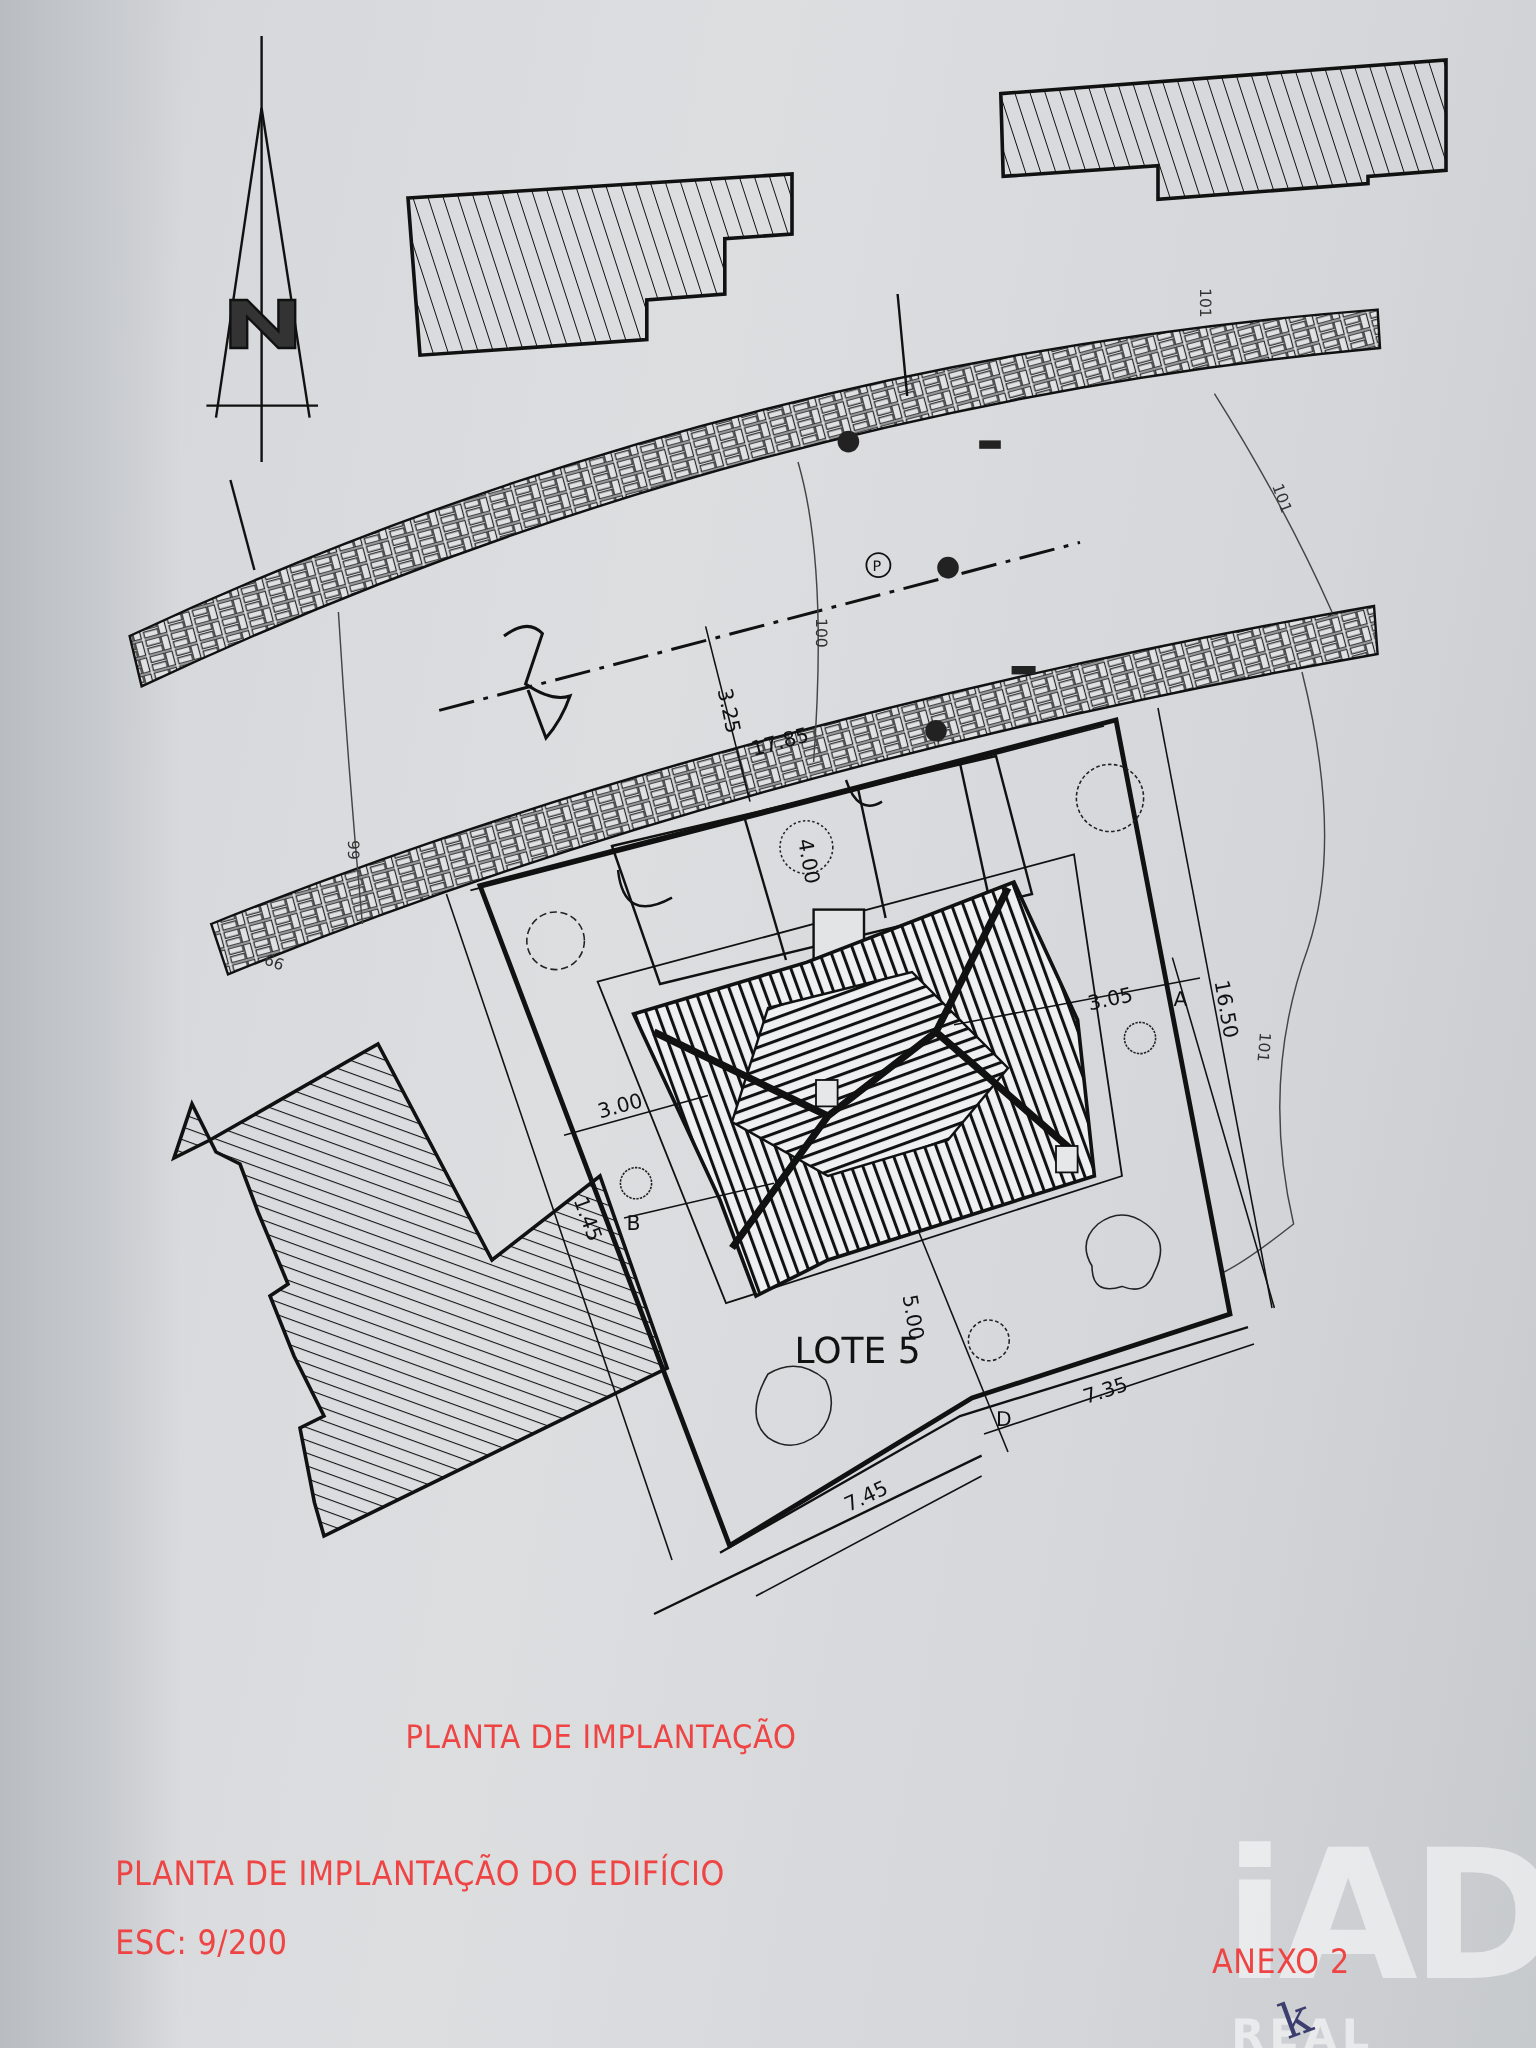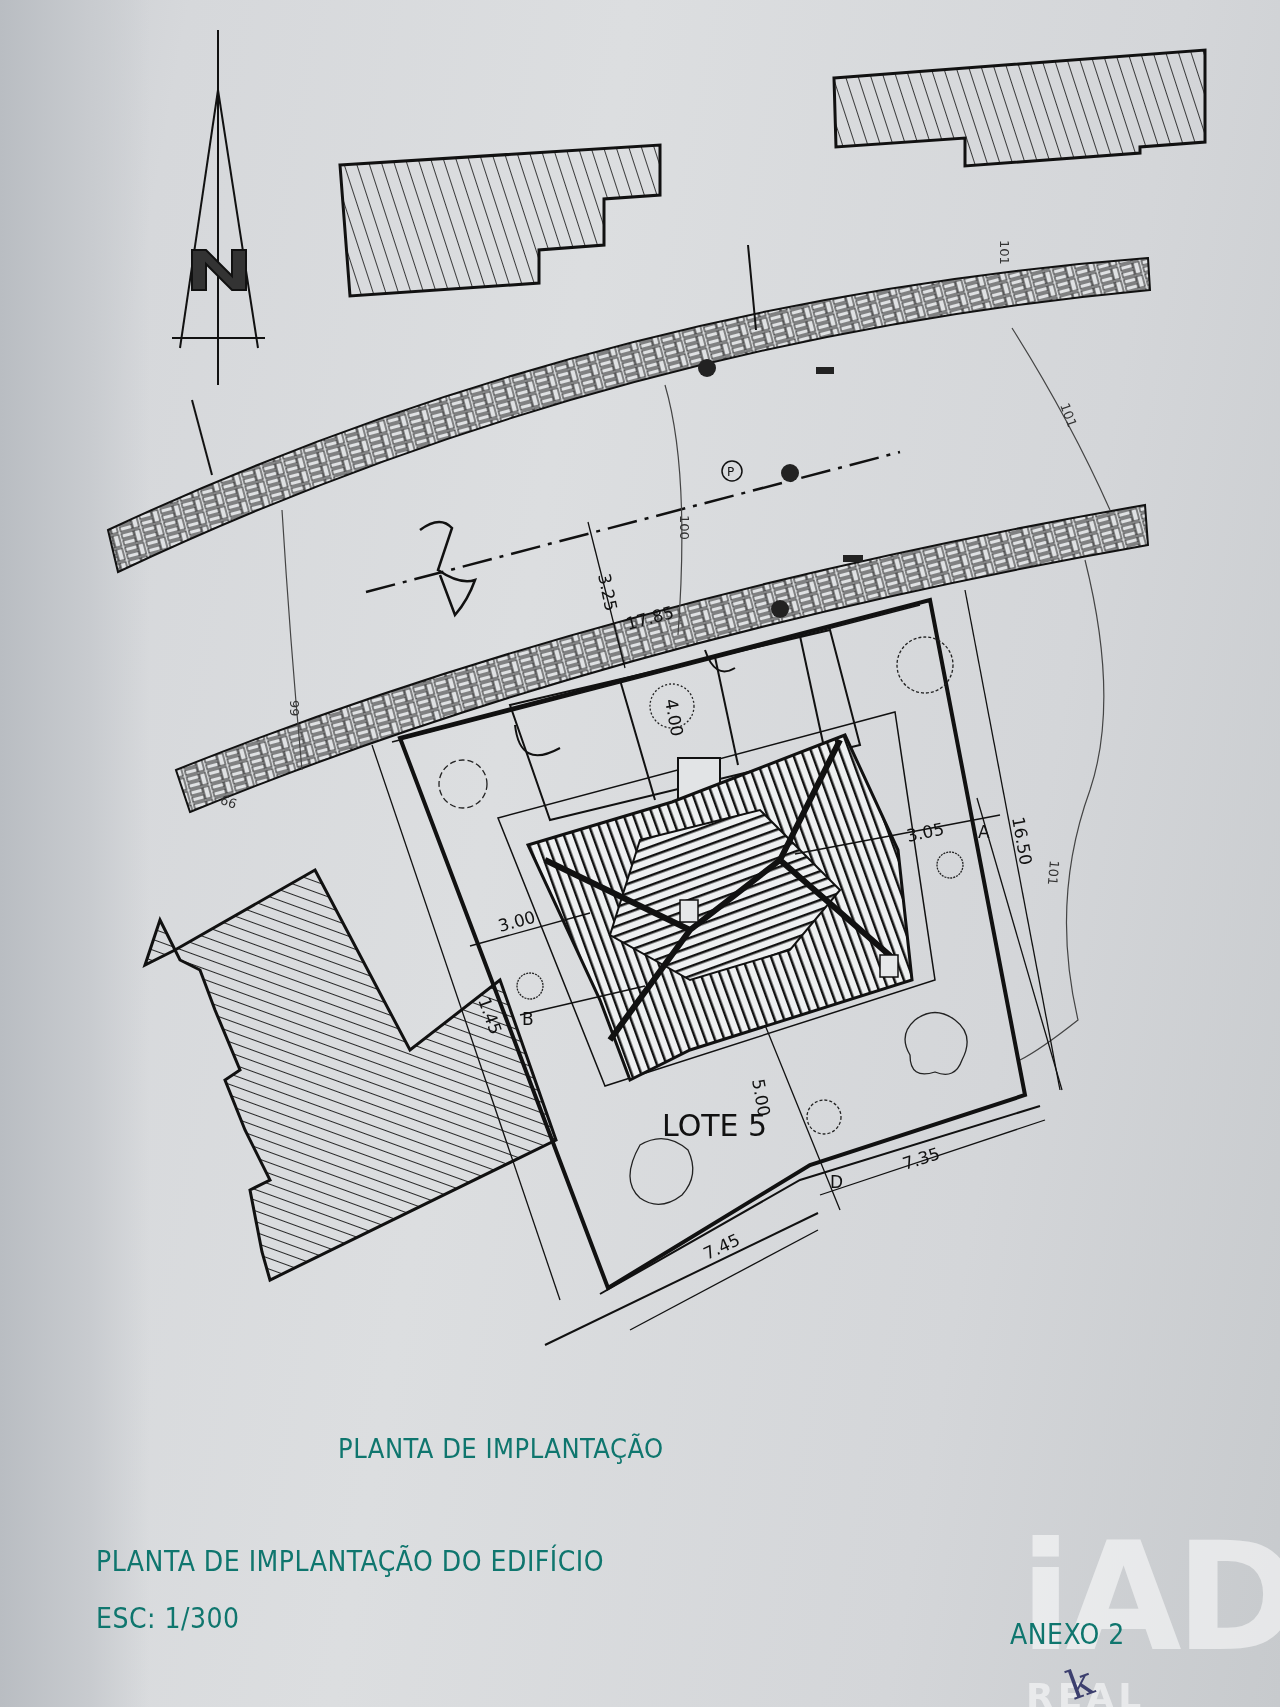--- a/index.html
+++ b/index.html
@@ -7,21 +7,21 @@
     width: 1280px; height: 1707px; overflow: hidden; position: relative;
     background: linear-gradient(100deg, #c9ccd0 0%, #d6d8db 12%, #dcdee0 40%, #d4d6d9 75%, #c7cacd 100%);
     font-family: "DejaVu Sans", sans-serif;
   }
   .page-shadow {
     position: absolute; left: 0; top: 0; width: 150px; height: 1707px;
     background: linear-gradient(90deg, #b9bdc2 0%, #c8cbcf 60%, rgba(0,0,0,0) 100%);
   }
   svg.plan { position: absolute; left: 0; top: 0; }
   .label {
-    position: absolute; color: #0f766e; white-space: nowrap;
+    position: absolute; color: #ef4444; white-space: nowrap;
     font-family: "DejaVu Sans Condensed", "DejaVu Sans", sans-serif;
     letter-spacing: 0.5px;
   }
   .title-center { left: 338px; top: 1433px; font-size: 27px; }
   .title-main { left: 96px; top: 1546px; font-size: 28px; line-height: 32px; }
   .title-scale { left: 96px; top: 1603px; font-size: 28px; line-height: 32px; }
   .annex { left: 1010px; top: 1618px; font-size: 28px; }
   .watermark-iad {
     position: absolute; left: 1020px; top: 1510px; font-size: 150px; font-weight: bold;
     color: rgba(255,255,255,0.55); letter-spacing: -6px; font-family: "DejaVu Sans", sans-serif;
@@ -173,19 +173,19 @@
 
   <text class="dim" x="978" y="838">A</text>
   <text class="dim" x="522" y="1025">B</text>
   <text class="dim" x="830" y="1188">D</text>
 
   <text class="lot-label" x="662" y="1136">LOTE 5</text>
 </svg>
 
 <div class="label title-center">PLANTA DE IMPLANTAÇÃO</div>
 <div class="label title-main">PLANTA DE IMPLANTAÇÃO DO EDIFÍCIO</div>
-<div class="label title-scale">ESC: 1/300</div>
+<div class="label title-scale">ESC: 9/200</div>
 
 <div class="watermark-iad">iAD</div>
 <div class="watermark-re">REAL ESTATE</div>
 
 <div class="label annex">ANEXO 2</div>
 <div class="signature">k</div>
 
 </body></html>

